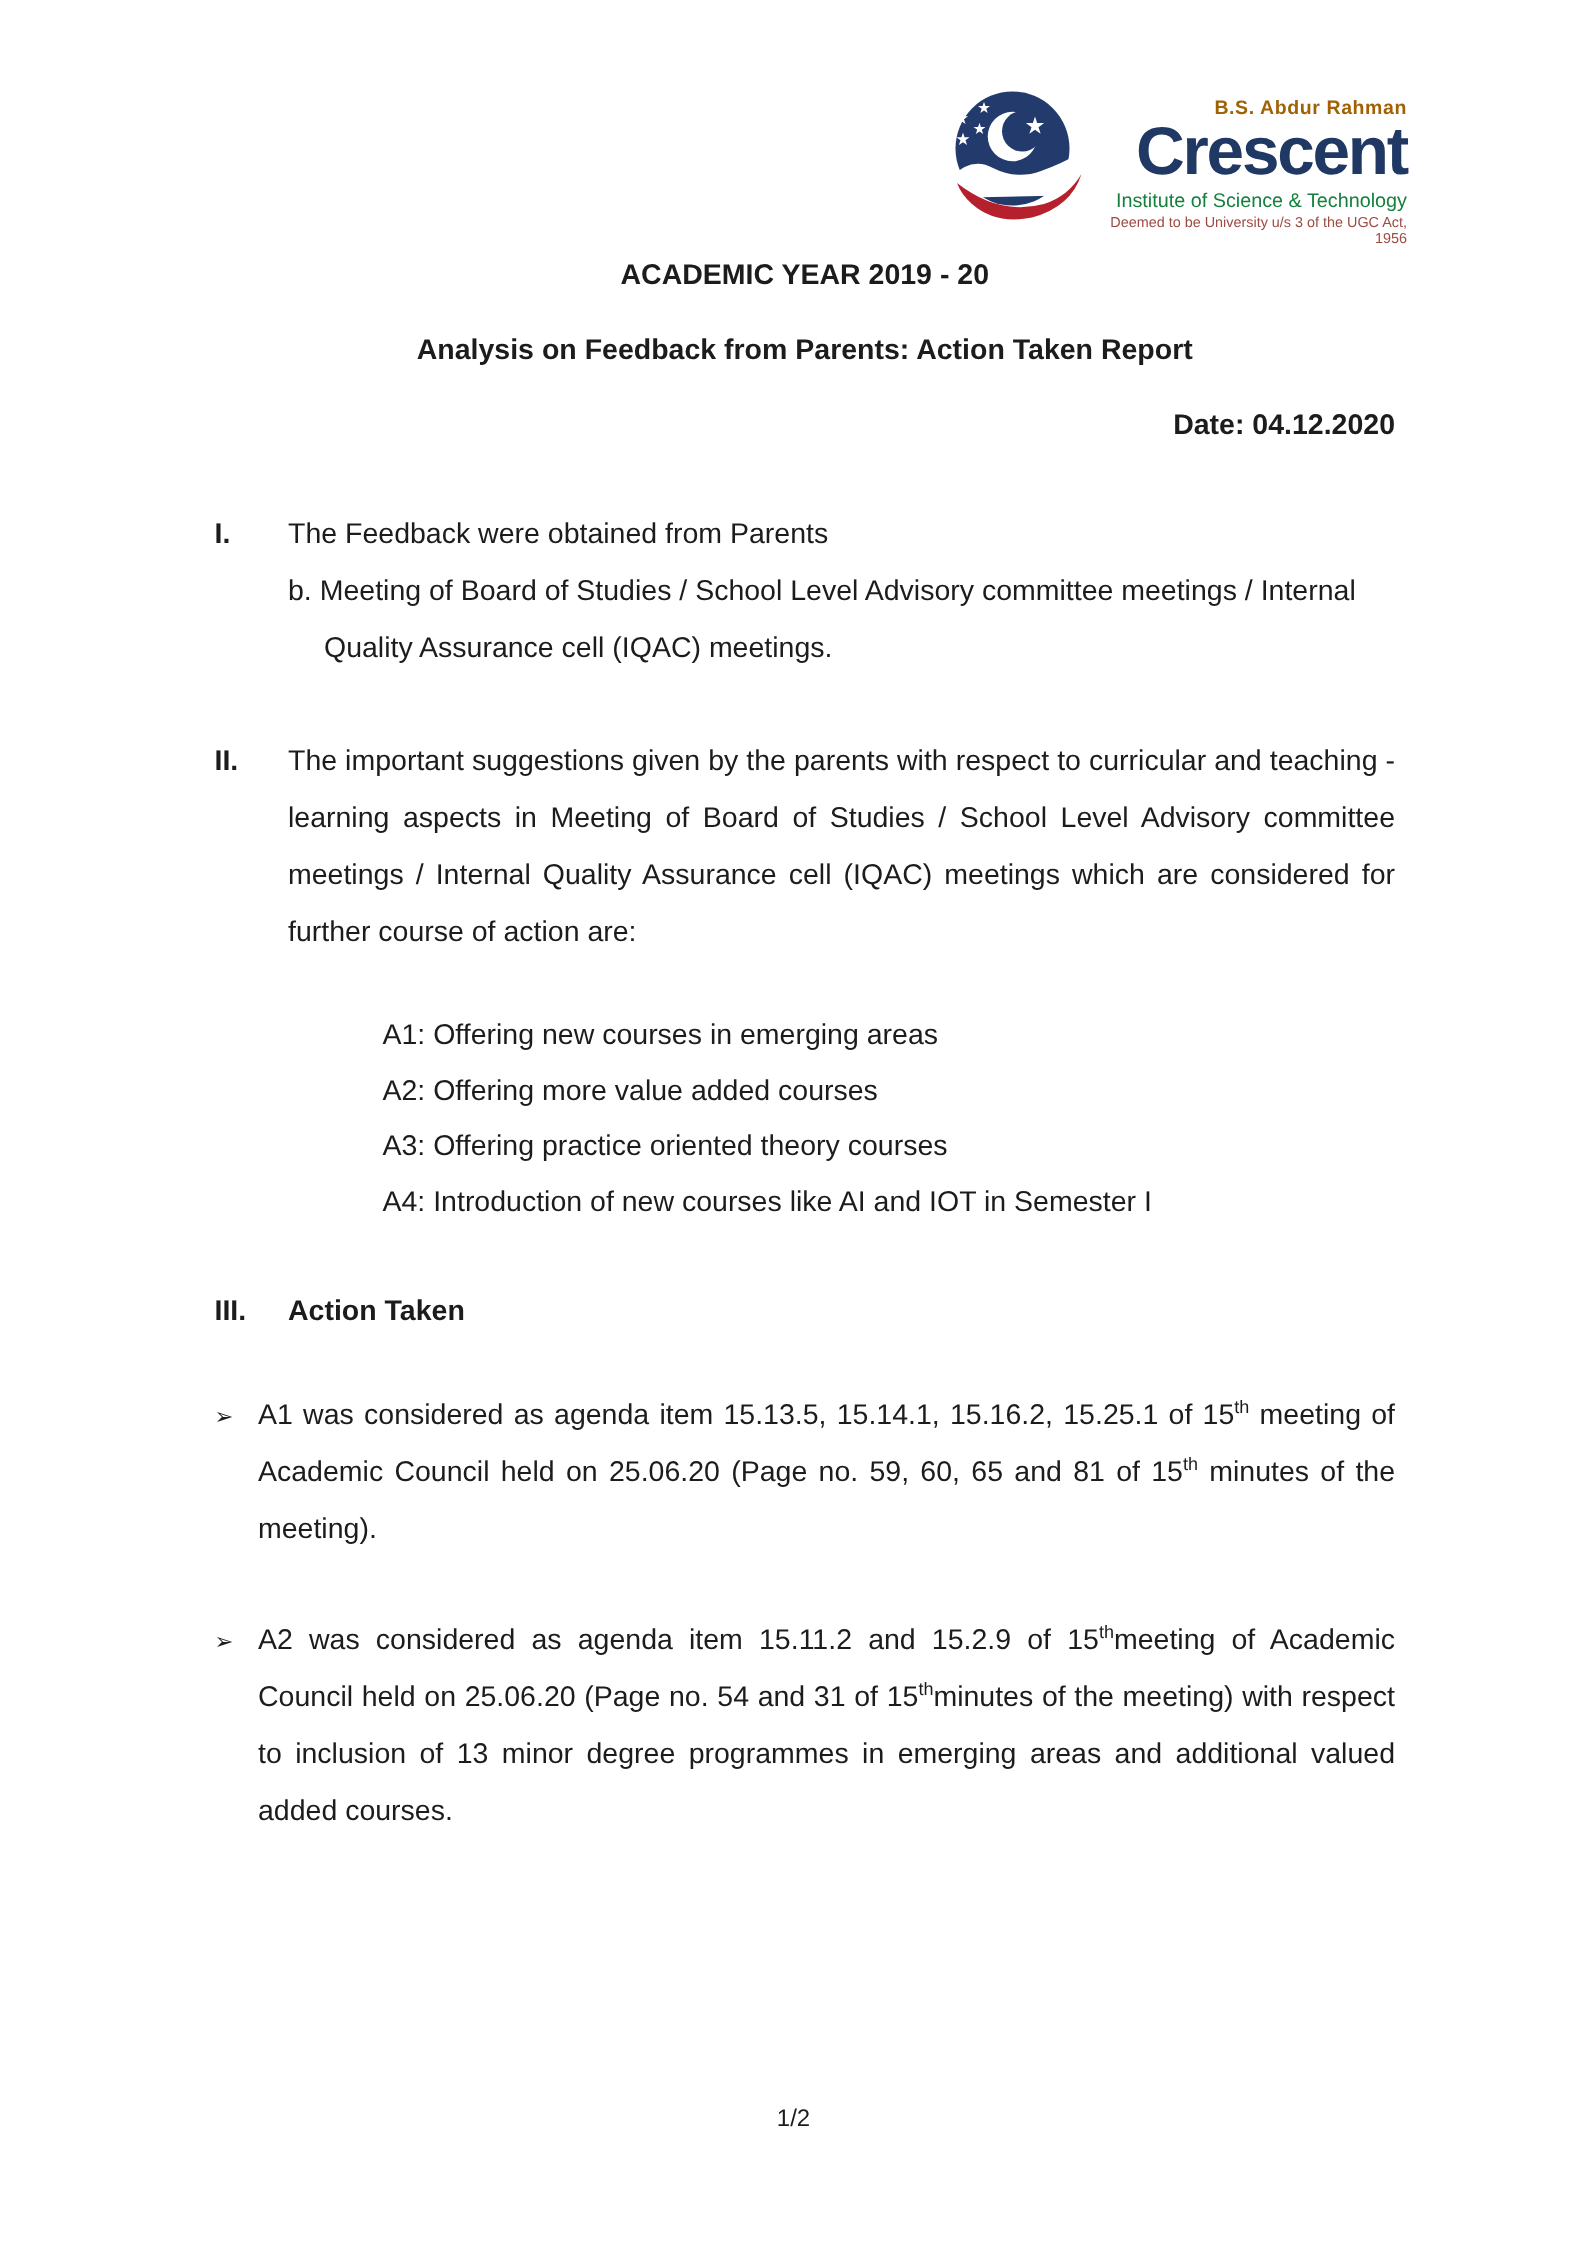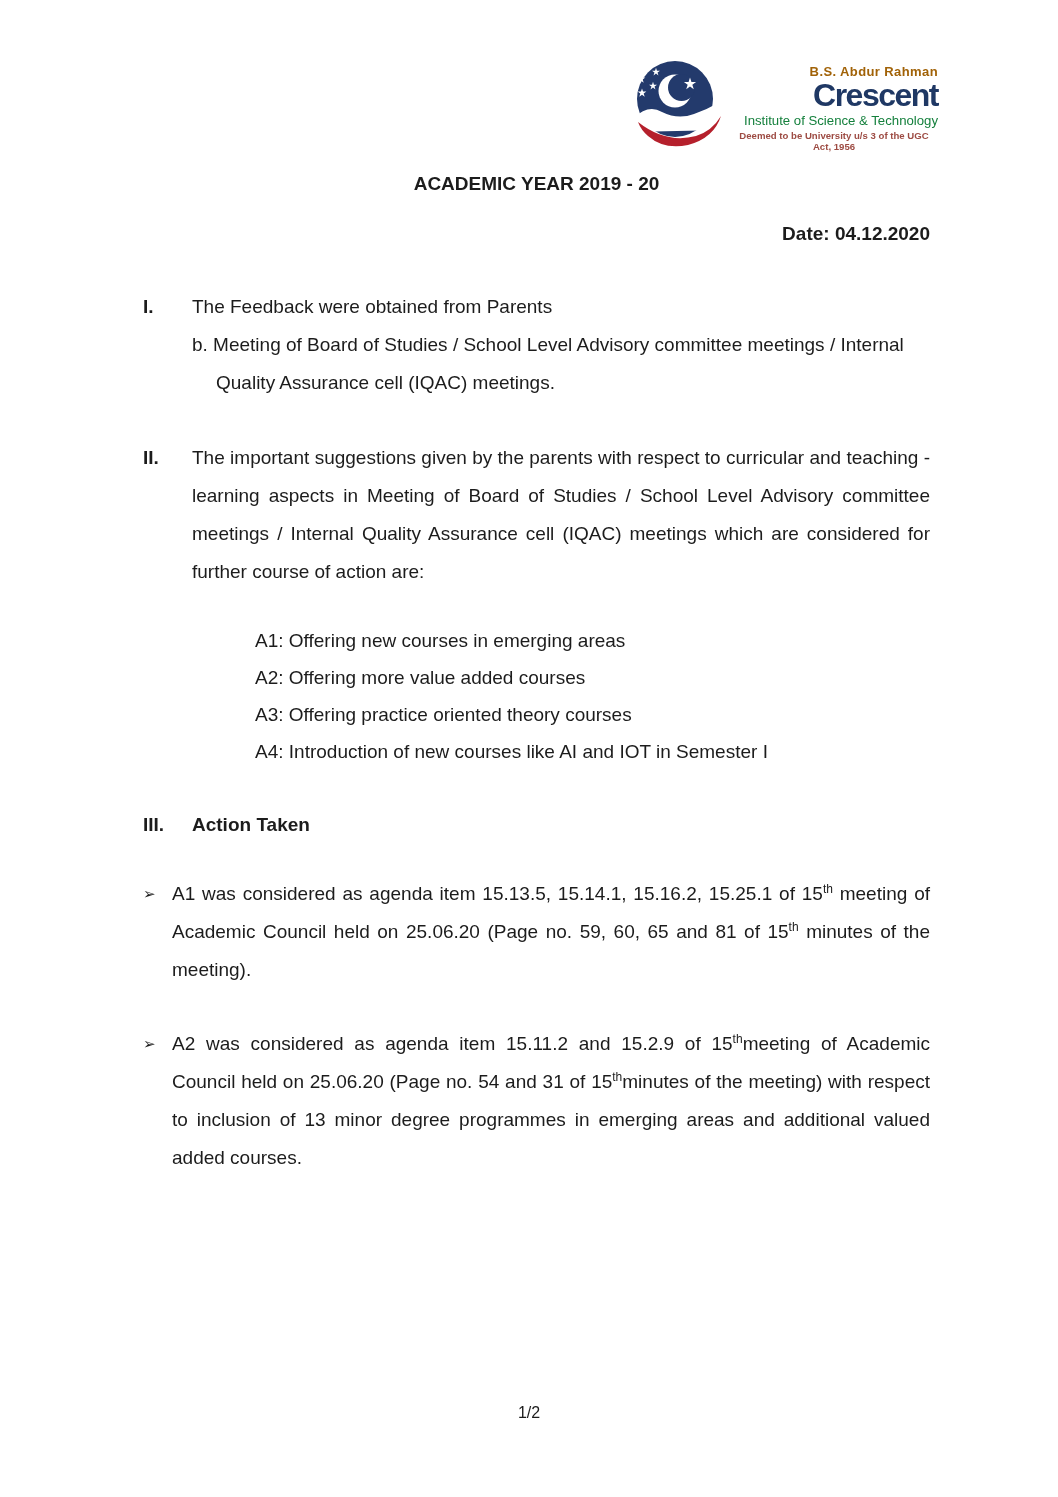--- a/index.html
+++ b/index.html
@@ -34,40 +34,40 @@
   .logo-text { width: 208px; }
   .logo-pre {
     font-size: 13px;
     font-weight: 600;
     color: #a16207;
     text-align: right;
     margin-top: 4px;
     letter-spacing: 0.4px;
   }
   .logo-brand {
-    font-size: 32px;
+    font-size: 45px;
     font-weight: bold;
     color: #1f3864;
     line-height: 0.95;
     letter-spacing: -1.5px;
     text-align: right;
     margin-top: 1px;
   }
   .logo-sub {
     font-size: 13.2px;
     font-weight: 500;
     color: #15803d;
     text-align: right;
     margin-top: 3px;
   }
   .logo-tag {
     font-size: 9.6px;
-    font-weight: bold;
+    font-weight: normal;
     color: #9d4b43;
-    text-align: center;
+    text-align: right;
     margin-top: 2px;
   }
 
   
   .title-1 {
     margin: 172px 0 0 0;
     text-align: center;
     font-size: 19px;
     font-weight: bold;
     line-height: 24px;
@@ -177,20 +177,21 @@
       <div class="logo-pre">B.S. Abdur Rahman</div>
       <div class="logo-brand">Crescent</div>
       <div class="logo-sub">Institute of Science &amp; Technology</div>
       <div class="logo-tag">Deemed to be University u/s 3 of the UGC Act, 1956</div>
     </div>
   </div>
 
   <div class="content">
 
     <h1 class="title-1">ACADEMIC YEAR 2019 - 20</h1>
+    <h2 class="title-2">Analysis on Feedback from Parents: Action Taken Report</h2>
     <div class="date-line">Date: 04.12.2020</div>
 
     <div class="section-row sec-1">
       <div class="sec-label">I.</div>
       <div class="sec-body">
         <p>The Feedback were obtained from Parents</p>
         <p class="sub-item-hang">b. Meeting of Board of Studies / School Level Advisory committee meetings / Internal Quality Assurance cell (IQAC) meetings.</p>
       </div>
     </div>
 

